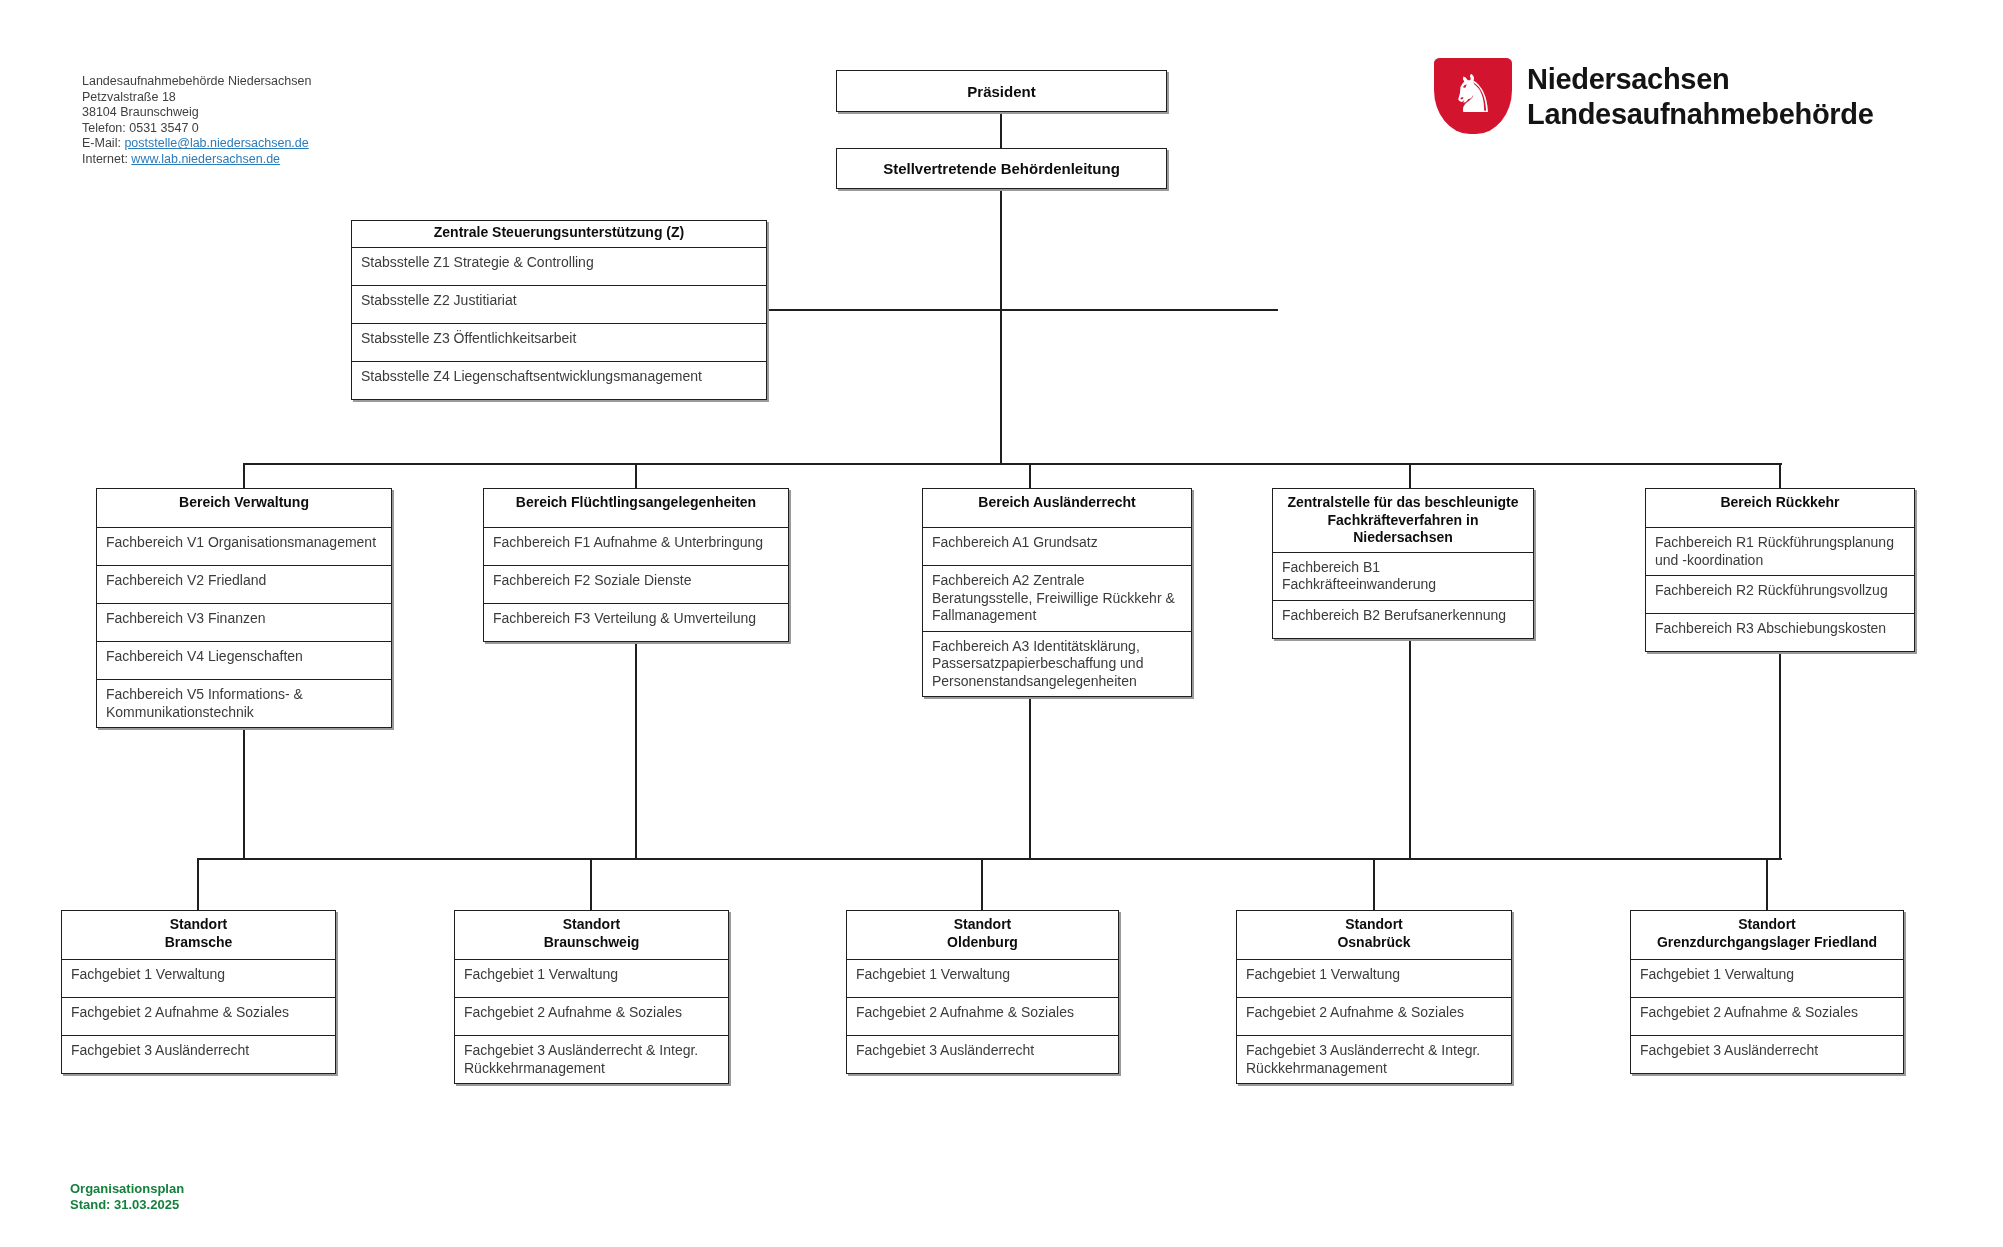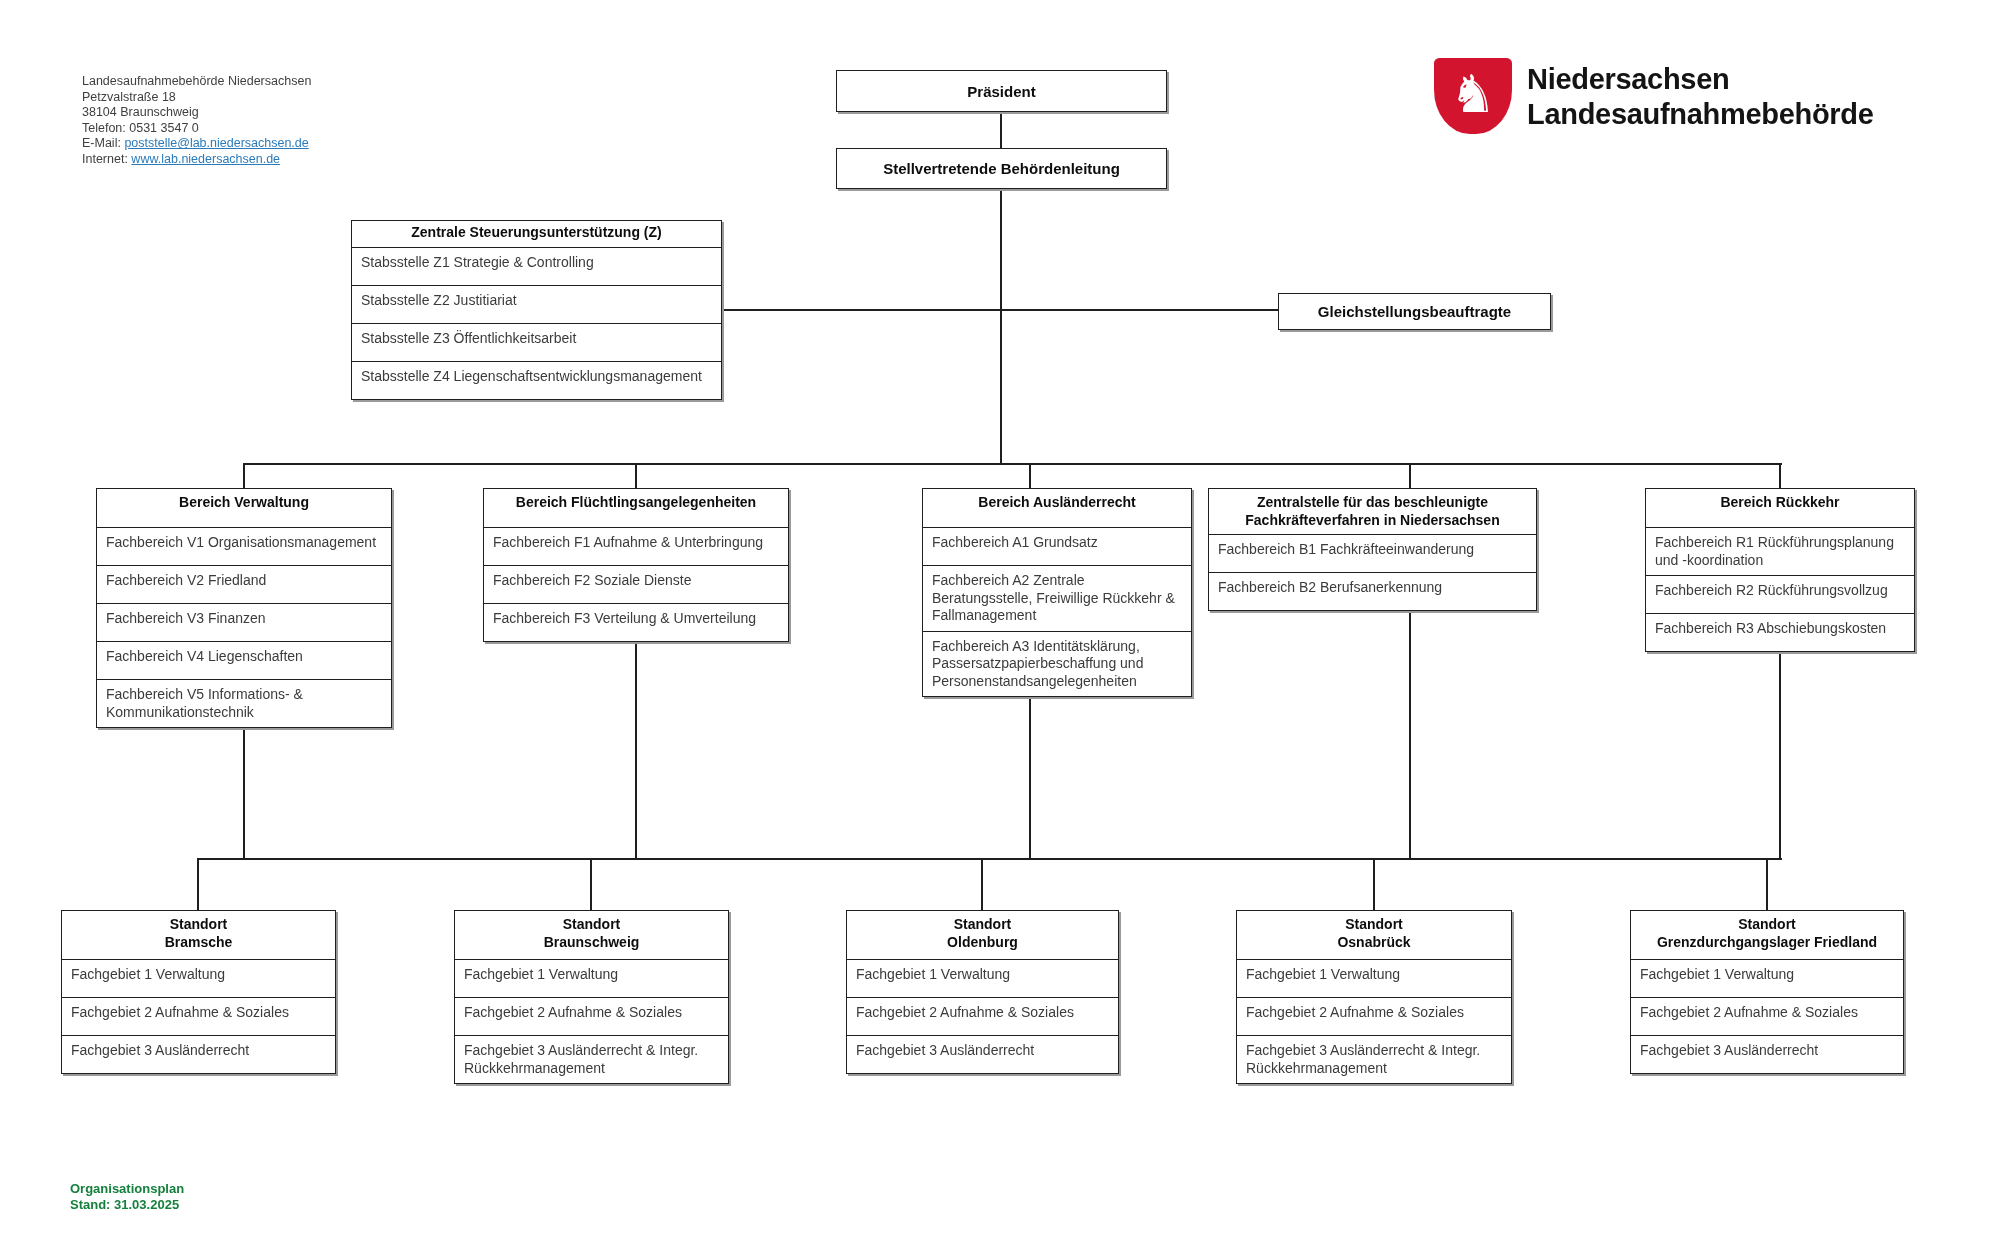--- a/index.html
+++ b/index.html
@@ -80,23 +80,22 @@
   <div class="shield" style="background:#d2142f;">
     <span>♞</span>
   </div>
   <div class="brand-title">
     <div>Niedersachsen</div>
     <div>Landesaufnahmebehörde</div>
   </div>
 
   <div class="sbox" style="left:836px;top:148px;width:331px;height:41px;">Stellvertretende Behördenleitung</div>
   <div class="sbox" style="left:836px;top:70px;width:331px;height:42px;">Präsident</div>
-  <div class="sbox" style="left:1278px;top:293px;width:273px;height:37px;">Gleichstellungsbeauftragte</div>
 
-  <div class="box" style="left:351px;top:220px;width:371px;">
+  <div class="box" style="left:351px;top:220px;width:416px;">
     <div class="hdr hdr-slim">Zentrale Steuerungsunterstützung (Z)</div>
     <div class="row">Stabsstelle Z1 Strategie &amp; Controlling</div>
     <div class="row">Stabsstelle Z2 Justitiariat</div>
     <div class="row">Stabsstelle Z3 Öffentlichkeitsarbeit</div>
     <div class="row">Stabsstelle Z4 Liegenschaftsentwicklungsmanagement</div>
   </div>
 
   <div class="box" style="left:96px;top:488px;width:296px;">
     <div class="hdr">Bereich Verwaltung</div>
     <div class="row">Fachbereich V1 Organisationsmanagement</div>
@@ -113,21 +112,21 @@
     <div class="row">Fachbereich F3 Verteilung &amp; Umverteilung</div>
   </div>
 
   <div class="box" style="left:922px;top:488px;width:270px;">
     <div class="hdr">Bereich Ausländerrecht</div>
     <div class="row">Fachbereich A1 Grundsatz</div>
     <div class="row">Fachbereich A2 Zentrale Beratungsstelle, Freiwillige Rückkehr &amp; Fallmanagement</div>
     <div class="row">Fachbereich A3 Identitätsklärung, Passersatzpapierbeschaffung und Personenstandsangelegenheiten</div>
   </div>
 
-  <div class="box" style="left:1208px;top:488px;width:329px;">
+  <div class="box" style="left:1272px;top:488px;width:262px;">
     <div class="hdr">Zentralstelle für das beschleunigte Fachkräfteverfahren in Niedersachsen</div>
     <div class="row">Fachbereich B1 Fachkräfteeinwanderung</div>
     <div class="row">Fachbereich B2 Berufsanerkennung</div>
   </div>
 
   <div class="box" style="left:1645px;top:488px;width:270px;">
     <div class="hdr">Bereich Rückkehr</div>
     <div class="row">Fachbereich R1 Rückführungsplanung und -koordination</div>
     <div class="row">Fachbereich R2 Rückführungsvollzug</div>
     <div class="row">Fachbereich R3 Abschiebungskosten</div>

